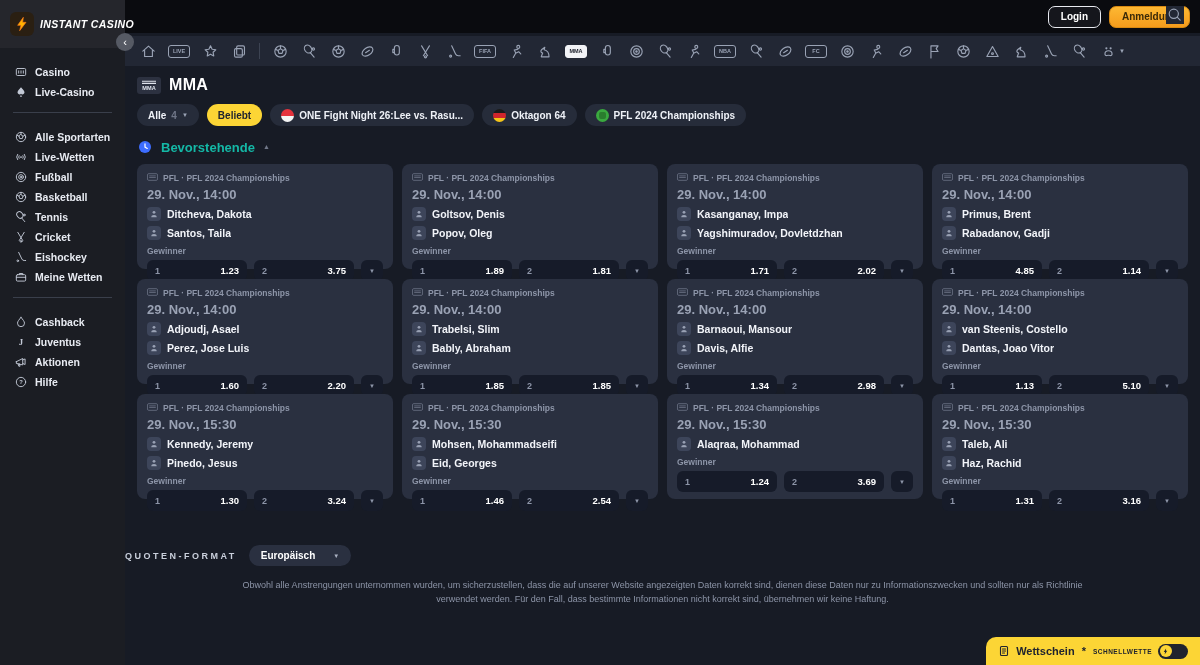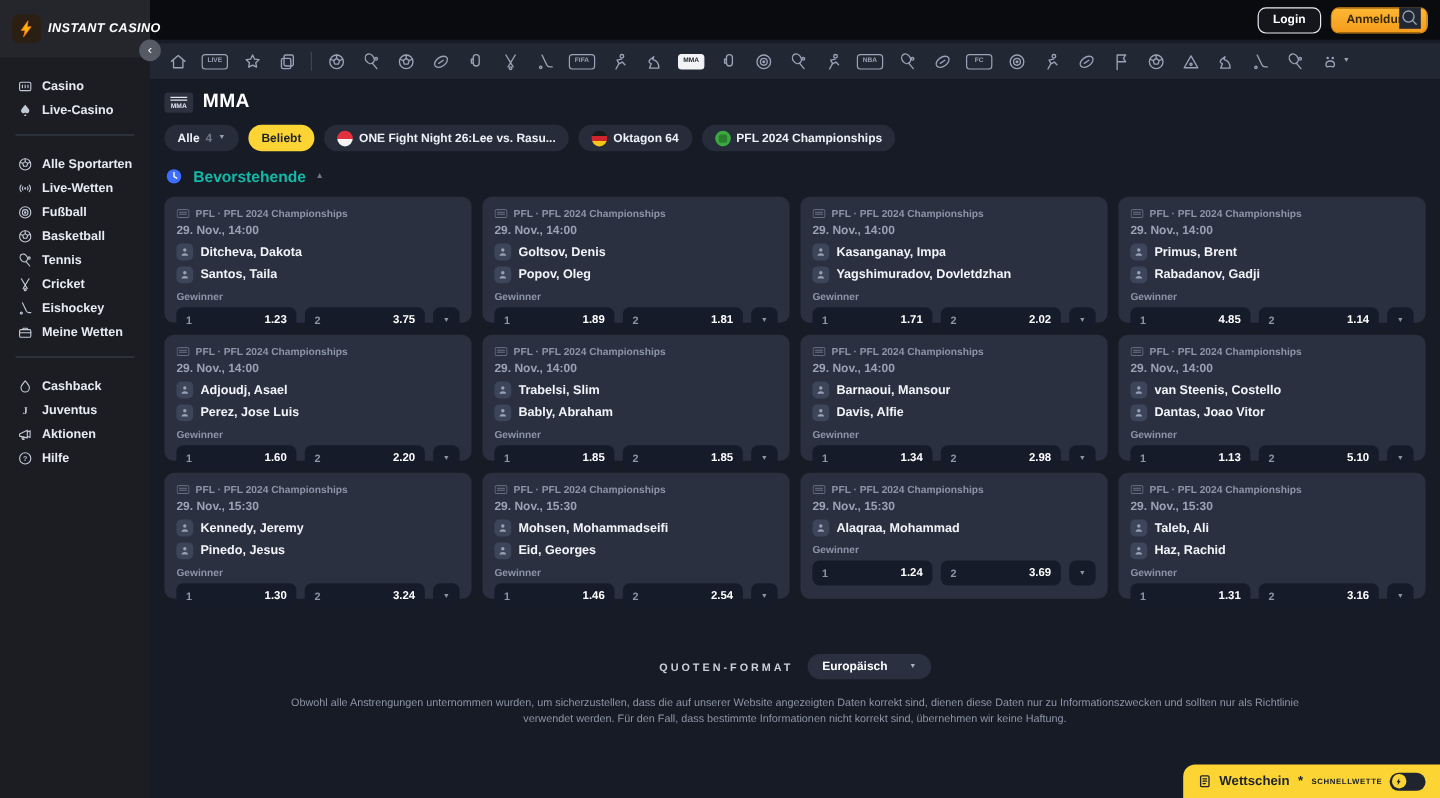--- a/index.html
+++ b/index.html
@@ -60,36 +60,36 @@
   .flag.pfl { background:#3aa93f; }
   .flag.pfl::after { content:""; position:absolute; left:3px; top:3px; width:7px; height:7px; border-radius:2px; background:#2a7d2e; }
 
   .section-header { display:flex; align-items:center; gap:8px; margin:13px 0 0 12px; }
   .section-title { color:#14b8a6; font-size:13px; font-weight:800; }
   .section-caret { color:#707788; font-size:7px; margin-top:-2px; }
 
   
   .grid { display:grid; grid-template-columns:repeat(4,1fr); gap:10px 9px; margin:9px 12px 0 12px; }
   .card { background:#2a3040; border-radius:8px; padding:9px 10px 9px 10px; height:105px; }
-  .card-league { display:flex; align-items:center; gap:5px; color:#8d95a8; font-size:8.5px; font-weight:700; white-space:nowrap; overflow:hidden; }
-  .card-date { color:#9aa2b4; font-size:10px; font-weight:700; margin-top:4px; }
+  .card-league { display:flex; align-items:flex-start; gap:5px; color:#8d95a8; font-size:8.5px; font-weight:700; white-space:nowrap; overflow:hidden; }
+  .card-date { color:#9aa2b4; font-size:13px; font-weight:700; margin-top:4px; }
   .fighter { display:flex; align-items:center; gap:6px; margin-top:5px; cursor:pointer; }
   .avatar { width:14px; height:14px; border-radius:4px; background:#3d455a; display:flex; align-items:center; justify-content:center; color:#99a1b4; flex:0 0 auto; }
   .fighter-name { color:#f2f4f9; font-size:10.5px; font-weight:800; white-space:nowrap; overflow:hidden; }
   .card-market { color:#8d95a8; font-size:8.5px; font-weight:700; margin-top:6px; }
   .odds-row { display:flex; gap:7px; margin-top:4px; }
   .odds-btn { flex:1; height:21px; border:none; border-radius:6px; background:#161b29; display:flex; align-items:center;
     justify-content:space-between; padding:0 8px; cursor:pointer; font-family:inherit; }
   .o-lab { color:#8d95a8; font-size:9px; font-weight:700; }
   .o-val { color:#fff; font-size:9.5px; font-weight:800; }
   .odds-more { width:22px; height:21px; border:none; border-radius:6px; background:#161b29; color:#8d95a8;
     font-size:6px; cursor:pointer; flex:0 0 auto; }
 
   
-  .quota-row { display:flex; align-items:center; justify-content:center; gap:12px; margin-top:46px; }
+  .quota-row { display:flex; align-items:center; gap:12px; margin-top:46px; }
   .quota-label { color:#c9cfdb; font-size:9px; font-weight:800; letter-spacing:2.5px; }
   .quota-select { height:21px; border-radius:11px; background:#2a3040; display:flex; align-items:center; gap:18px;
     padding:0 12px; color:#fff; font-size:10px; font-weight:800; cursor:pointer; }
   .quota-select .caret { font-size:6px; color:#aab1c1; }
   .disclaimer { width:880px; margin:13px auto 0; text-align:center; color:#8d95a8; font-size:9px; line-height:1.55; }
 
   
   .betslip { position:absolute; right:0; bottom:0; height:28px; background:#fcd535; border-radius:10px 0 0 0;
     display:flex; align-items:center; gap:6px; padding:0 12px 0 12px; z-index:10; cursor:pointer; }
   .betslip-label { color:#20242e; font-size:11px; font-weight:800; }

